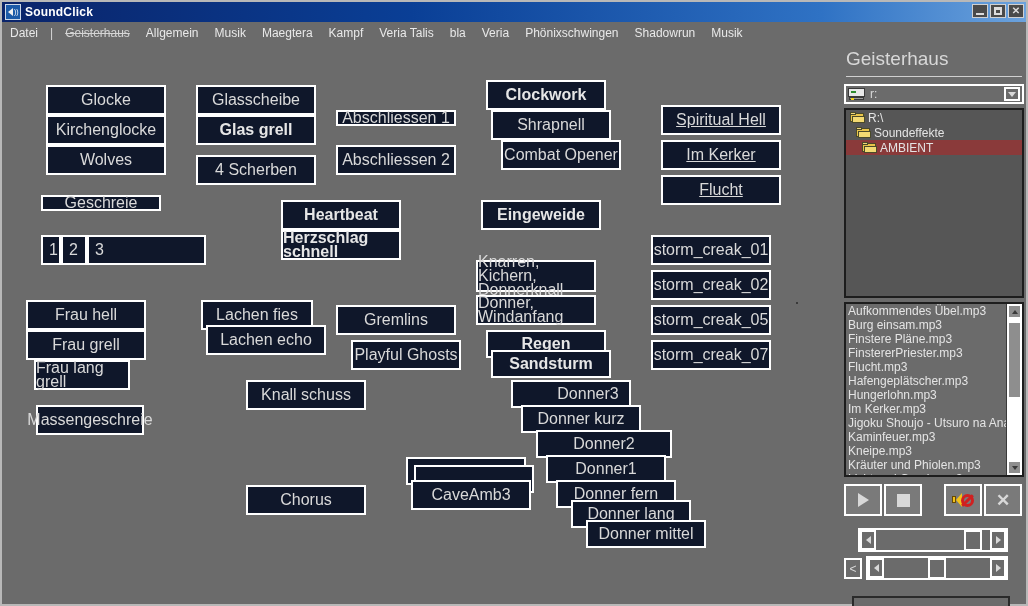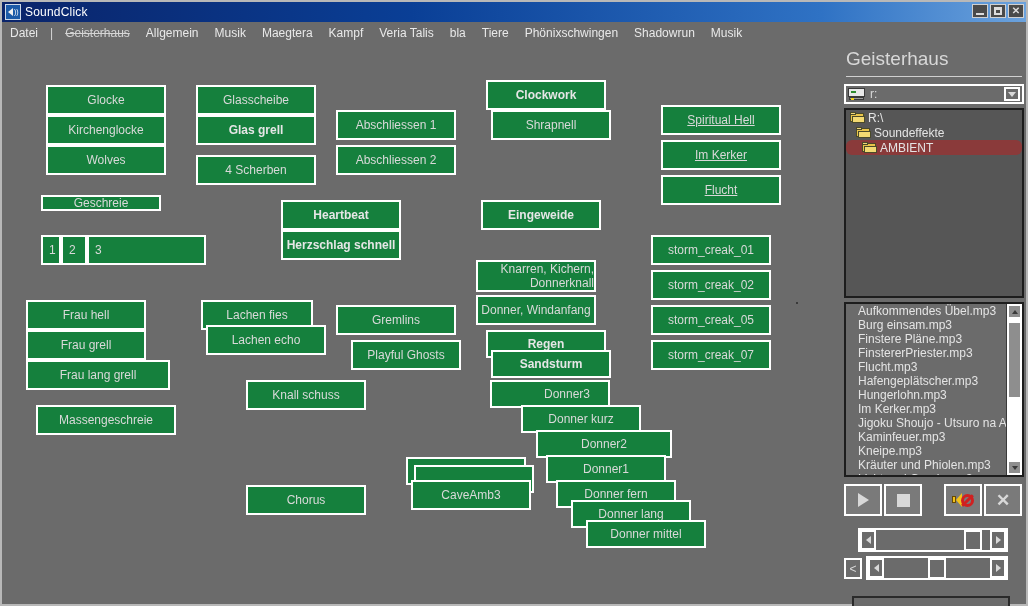--- a/index.html
+++ b/index.html
@@ -10,43 +10,43 @@
 
   
   #titlebar{position:absolute;left:0;top:0;width:1024px;height:20px;
             background:linear-gradient(to right,#0a246a 0%,#0a3f96 40%,#2f72c4 80%,#6ba2dd 100%);
             display:flex;align-items:center;}
   #titlebar .tb-icon{width:16px;height:16px;margin-left:3px;margin-right:4px;position:relative;
                      background:#1b5aa8;border:1px solid #cdd8e8;box-sizing:border-box;}
   #titlebar .tb-icon .spk{position:absolute;left:2px;top:3px;width:0;height:0;
       border-top:4px solid transparent;border-bottom:4px solid transparent;border-right:5px solid #f0f0f0;}
   #titlebar .tb-icon .wv{position:absolute;left:8px;top:3px;color:#fff;font-size:7px;line-height:7px;}
-  #titlebar .tb-title{color:#ffffff;font-weight:normal;font-size:12px;letter-spacing:.2px;}
+  #titlebar .tb-title{color:#ffffff;font-weight:bold;font-size:12px;letter-spacing:.2px;}
   #tb-buttons{position:absolute;right:2px;top:2px;display:flex;gap:2px;}
   .tbbtn{width:16px;height:14px;background:#4a4a4a;border:1px solid #d0d0d0;
          box-sizing:border-box;position:relative;}
   .tbbtn i{position:absolute;display:block;background:#dcdcdc;}
   .tb-min i{left:3px;bottom:2px;width:8px;height:2px;}
   .tb-max i{left:3px;top:2px;width:8px;height:8px;background:transparent;border:2px solid #dcdcdc;border-top-width:3px;box-sizing:border-box;}
   .tb-close{font-size:10px;color:#dcdcdc;text-align:center;line-height:12px;font-weight:bold;}
 
   
   #menubar{position:absolute;left:0;top:20px;width:1024px;height:22px;
            display:flex;align-items:center;color:#e9e9e9;font-size:12px;}
   #menubar .mi{padding:2px 8px;white-space:nowrap;}
   #menubar .mi.sep{padding:2px 4px;color:#d8d8d8;}
   #menubar .mi.strike{text-decoration:line-through;color:#d5d5d5;}
 
   
   #canvas{position:absolute;left:0;top:42px;width:832px;height:560px;}
 
   
-  .sb{position:absolute;box-sizing:border-box;background:#15803d;border:2px solid #ffffff;
-      color:#d9d9d9;font-size:12px;display:flex;align-items:center;justify-content:center;
-      text-align:right;line-height:14px;cursor:default;}
+  .sb{position:absolute;box-sizing:border-box;background:#0f172a;border:2px solid #ffffff;
+      color:#d9d9d9;font-size:16px;display:flex;align-items:center;justify-content:center;
+      text-align:left;line-height:14px;cursor:default;}
   .sb.bold{font-weight:bold;color:#e6e6e6;}
   .sb.ul{text-decoration:underline;}
   .sb.left{justify-content:flex-start;padding-left:6px;}
   .sb.empty{}
 
   
   #rightpanel{position:absolute;left:836px;top:42px;width:188px;height:560px;}
   #panel-title{position:absolute;left:8px;top:4px;color:#d8d8d8;font-size:19px;}
   #panel-rule{position:absolute;left:8px;top:32px;width:176px;height:1px;background:#d0d0d0;}
 
@@ -63,30 +63,30 @@
   #drivearrow{position:absolute;right:2px;top:1px;width:16px;height:14px;background:#6b6b6b;
               border:2px solid #ffffff;box-sizing:border-box;display:flex;align-items:center;justify-content:center;}
   #drivearrow .tri{width:0;height:0;border-left:4px solid transparent;border-right:4px solid transparent;border-top:5px solid #d9d9d9;}
 
   
   #foldertree{position:absolute;left:6px;top:64px;width:180px;height:190px;
               background:#565656;border:2px solid #1d1d1d;box-sizing:border-box;overflow:hidden;}
   .trow{height:15px;display:flex;align-items:center;padding-left:4px;color:#e4e4e4;font-size:12px;}
   .trow.sel{background:#8a3a3a;}
   .trow.ind1{padding-left:10px;}
-  .trow.ind2{padding-left:16px;border-radius:6px;}
+  .trow.ind2{padding-left:16px;}
   .fldr{width:15px;height:11px;margin-right:3px;position:relative;flex:0 0 auto;}
   .fldr .back{position:absolute;left:0;top:1px;width:14px;height:9px;background:#e8c44a;border:1px solid #4a4a2a;box-sizing:border-box;}
   .fldr .tab{position:absolute;left:0;top:0;width:6px;height:3px;background:#f0d77a;border:1px solid #4a4a2a;box-sizing:border-box;}
   .fldr .front{position:absolute;left:2px;top:4px;width:13px;height:7px;background:#f3da72;border:1px solid #4a4a2a;box-sizing:border-box;}
 
   
   #filelist{position:absolute;left:6px;top:258px;width:180px;height:175px;
             background:#6b6b6b;border:2px solid #1d1d1d;box-sizing:border-box;display:flex;}
-  #filelist .items{flex:1 1 auto;overflow:hidden;padding-left:12px;}
+  #filelist .items{flex:1 1 auto;overflow:hidden;padding-left:2px;}
   .frow{height:14px;line-height:14px;color:#e4e4e4;font-size:12px;white-space:nowrap;overflow:hidden;}
   #fl-scroll{width:16px;flex:0 0 auto;background:#ffffff;border-left:1px solid #3a3a3a;
              position:relative;box-sizing:border-box;}
   .sbtn{position:absolute;left:0;width:15px;height:15px;background:#8e8e8e;border:2px solid #ffffff;
         box-sizing:border-box;display:flex;align-items:center;justify-content:center;}
   .sbtn.top{top:0;} .sbtn.bot{bottom:0;}
   .sbtn .up{width:0;height:0;border-left:3px solid transparent;border-right:3px solid transparent;border-bottom:4px solid #3a3a3a;}
   .sbtn .dn{width:0;height:0;border-left:3px solid transparent;border-right:3px solid transparent;border-top:4px solid #3a3a3a;}
   #fl-thumb{position:absolute;left:0;top:17px;width:15px;height:78px;background:#8e8e8e;border:2px solid #ffffff;box-sizing:border-box;}
 
@@ -143,59 +143,60 @@
   <div id="menubar">
       <div class="mi">Datei</div>
       <div class="mi sep">|</div>
       <div class="mi strike">Geisterhaus</div>
       <div class="mi">Allgemein</div>
       <div class="mi">Musik</div>
       <div class="mi">Maegtera</div>
       <div class="mi">Kampf</div>
       <div class="mi">Veria Talis</div>
       <div class="mi">bla</div>
-      <div class="mi">Tiere</div>
+      <div class="mi">Veria</div>
       <div class="mi">Phönixschwingen</div>
       <div class="mi">Shadowrun</div>
       <div class="mi">Musik</div>
     </div>
 
   <div id="canvas">
       <div class="sb" style="left: 44px; top: 41px; width: 120px; height: 30px;">Glocke</div>
       <div class="sb" style="left: 44px; top: 71px; width: 120px; height: 30px;">Kirchenglocke</div>
       <div class="sb" style="left: 44px; top: 101px; width: 120px; height: 30px;">Wolves</div>
       <div class="sb" style="left: 39px; top: 151px; width: 120px; height: 16px;">Geschreie</div>
       <div class="sb left" style="left: 39px; top: 191px; width: 20px; height: 30px;">1</div>
       <div class="sb left" style="left: 59px; top: 191px; width: 26px; height: 30px;">2</div>
       <div class="sb left" style="left: 85px; top: 191px; width: 119px; height: 30px;">3</div>
       <div class="sb" style="left: 24px; top: 256px; width: 120px; height: 30px;">Frau hell</div>
       <div class="sb" style="left: 24px; top: 286px; width: 120px; height: 30px;">Frau grell</div>
-      <div class="sb" style="left: 24px; top: 316px; width: 144px; height: 30px;">Frau lang grell</div>
-      <div class="sb" style="left: 34px; top: 361px; width: 140px; height: 30px;">Massengeschreie</div>
+      <div class="sb" style="left: 32px; top: 316px; width: 96px; height: 30px;">Frau lang grell</div>
+      <div class="sb" style="left: 34px; top: 361px; width: 108px; height: 30px;">Massengeschreie</div>
       <div class="sb" style="left: 194px; top: 41px; width: 120px; height: 30px;">Glasscheibe</div>
       <div class="sb bold" style="left: 194px; top: 71px; width: 120px; height: 30px;">Glas grell</div>
       <div class="sb" style="left: 194px; top: 111px; width: 120px; height: 30px;">4 Scherben</div>
       <div class="sb bold" style="left: 279px; top: 156px; width: 120px; height: 30px;">Heartbeat</div>
       <div class="sb bold" style="left: 279px; top: 186px; width: 120px; height: 30px;">Herzschlag schnell</div>
       <div class="sb" style="left: 199px; top: 256px; width: 112px; height: 30px;">Lachen fies</div>
       <div class="sb" style="left: 204px; top: 281px; width: 120px; height: 30px;">Lachen echo</div>
       <div class="sb" style="left: 244px; top: 336px; width: 120px; height: 30px;">Knall schuss</div>
       <div class="sb" style="left: 244px; top: 441px; width: 120px; height: 30px;">Chorus</div>
-      <div class="sb" style="left: 334px; top: 66px; width: 120px; height: 30px;">Abschliessen 1</div>
+      <div class="sb" style="left: 334px; top: 66px; width: 120px; height: 16px;">Abschliessen 1</div>
       <div class="sb" style="left: 334px; top: 101px; width: 120px; height: 30px;">Abschliessen 2</div>
       <div class="sb" style="left: 334px; top: 261px; width: 120px; height: 30px;">Gremlins</div>
       <div class="sb" style="left: 349px; top: 296px; width: 110px; height: 30px;">Playful Ghosts</div>
       <div class="sb bold" style="left: 484px; top: 36px; width: 120px; height: 30px;">Clockwork</div>
       <div class="sb" style="left: 489px; top: 66px; width: 120px; height: 30px;">Shrapnell</div>
+      <div class="sb" style="left: 499px; top: 96px; width: 120px; height: 30px;">Combat Opener</div>
       <div class="sb bold" style="left: 479px; top: 156px; width: 120px; height: 30px;">Eingeweide</div>
       <div class="sb" style="left: 474px; top: 216px; width: 120px; height: 32px;">Knarren, Kichern, Donnerknall</div>
       <div class="sb" style="left: 474px; top: 251px; width: 120px; height: 30px;">Donner, Windanfang</div>
       <div class="sb bold" style="left: 484px; top: 286px; width: 120px; height: 28px;">Regen</div>
       <div class="sb bold" style="left: 489px; top: 306px; width: 120px; height: 28px;">Sandsturm</div>
-      <div class="sb" style="left: 488px; top: 336px; width: 120px; height: 28px; padding-left: 34px;">Donner3</div>
+      <div class="sb" style="left: 509px; top: 336px; width: 120px; height: 28px; padding-left: 34px;">Donner3</div>
       <div class="sb" style="left: 519px; top: 361px; width: 120px; height: 28px;">Donner kurz</div>
       <div class="sb" style="left: 534px; top: 386px; width: 136px; height: 28px;">Donner2</div>
       <div class="sb" style="left: 544px; top: 411px; width: 120px; height: 28px;">Donner1</div>
       <div class="sb" style="left: 554px; top: 436px; width: 120px; height: 28px;">Donner fern</div>
       <div class="sb" style="left: 569px; top: 456px; width: 120px; height: 28px;">Donner lang</div>
       <div class="sb" style="left: 584px; top: 476px; width: 120px; height: 28px;">Donner mittel</div>
       <div class="sb empty" style="left: 404px; top: 413px; width: 120px; height: 28px;"></div>
       <div class="sb empty" style="left: 412px; top: 421px; width: 120px; height: 28px;"></div>
       <div class="sb" style="left: 409px; top: 436px; width: 120px; height: 30px;">CaveAmb3</div>
       <div class="sb ul" style="left: 659px; top: 61px; width: 120px; height: 30px;">Spiritual Hell</div>

